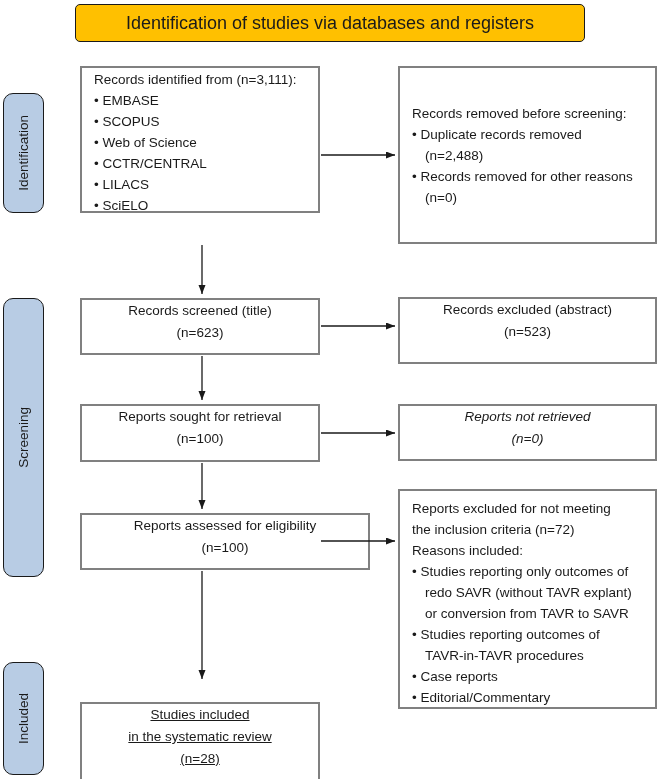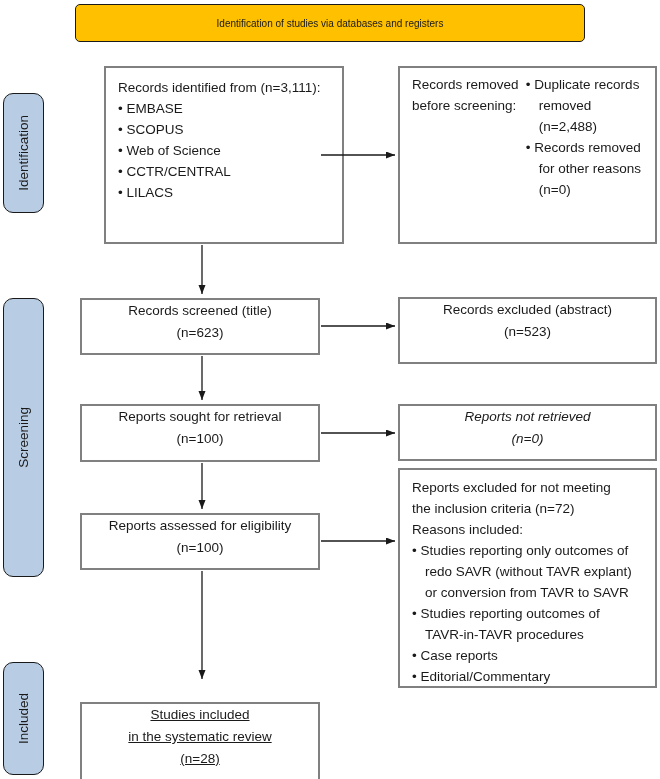--- a/index.html
+++ b/index.html
@@ -23,21 +23,21 @@
   }
   #arrows{
     position:absolute;left:0;top:0;width:660px;height:779px;
     pointer-events:none;
   }
   .banner{
     position:absolute;left:75px;top:4px;width:510px;height:38px;
     background:var(--banner-bg);
     border:1.5px solid #1a1a1a;border-radius:5px;
     display:flex;align-items:center;justify-content:center;
-    font-size:10px;
+    font-size:18px;
   }
   .stage{
     position:absolute;left:3px;width:41px;
     background:var(--stage-bg);
     border:1.2px solid #1a1a1a;border-radius:10px;
     display:flex;align-items:center;justify-content:center;
   }
   .stage span{
     writing-mode:vertical-rl;
     transform:rotate(180deg);
@@ -54,38 +54,38 @@
     font-size:13.5px;
     line-height:21px;
   }
   .fbox.center{
     display:flex;justify-content:center;
     text-align:center;
     line-height:22px;
     white-space:pre-line;
   }
   .fbox.vcenter{
-    display:flex;flex-direction:row;justify-content:center;
+    display:flex;flex-direction:column;justify-content:center;
   }
   .fbox .title{white-space:pre-line;}
   .fbox ul{list-style:none;}
   .fbox li{
     padding-left:13px;
     text-indent:-13px;
     white-space:pre-line;
   }
   .fbox li::before{content:"\2022  ";}
-  .box-identified{left:80px;top:66px;width:240px;height:178px;padding:9px 12px;margin-left:24px;}
+  .box-identified{left:80px;top:66px;width:240px;height:147px;padding:1px 12px;}
   .box-removed{left:398px;top:66px;width:259px;height:178px;padding:6px 12px;}
   .box-screened{left:80px;top:298px;width:240px;height:57px;}
   .box-excluded-abstract{left:398px;top:297px;width:259px;height:67px;}
   .box-sought{left:80px;top:404px;width:240px;height:58px;}
   .box-not-retrieved{left:398px;top:404px;width:259px;height:57px;font-style:italic;}
-  .box-assessed{left:80px;top:513px;width:240px;height:57px;}
-  .box-excluded-criteria{left:398px;top:468px;width:259px;height:220px;padding:7px 12px;}
+  .box-assessed{left:80px;top:513px;width:290px;height:57px;}
+  .box-excluded-criteria{left:398px;top:489px;width:259px;height:220px;padding:7px 12px;}
   .box-included{left:80px;top:702px;width:240px;height:79px;text-decoration:underline;}
 </style>
 </head>
 <body>
 
 <div id="canvas">
 
   <div class="banner">
     <span>Identification of studies via databases and registers</span>
   </div>
@@ -101,20 +101,21 @@
   </div>
 
   <div class="fbox box-identified">
     <div class="title">Records identified from (n=3,111):</div>
     <ul>
         <li>EMBASE</li>
         <li>SCOPUS</li>
         <li>Web of Science</li>
         <li>CCTR/CENTRAL</li>
         <li>LILACS</li>
+        <li>SciELO</li>
       </ul>
   </div>
 
   <div class="fbox box-removed vcenter">
     <div class="title">Records removed before screening:</div>
     <ul>
         <li>Duplicate records removed
 (n=2,488)</li>
         <li>Records removed for other reasons
 (n=0)</li>

